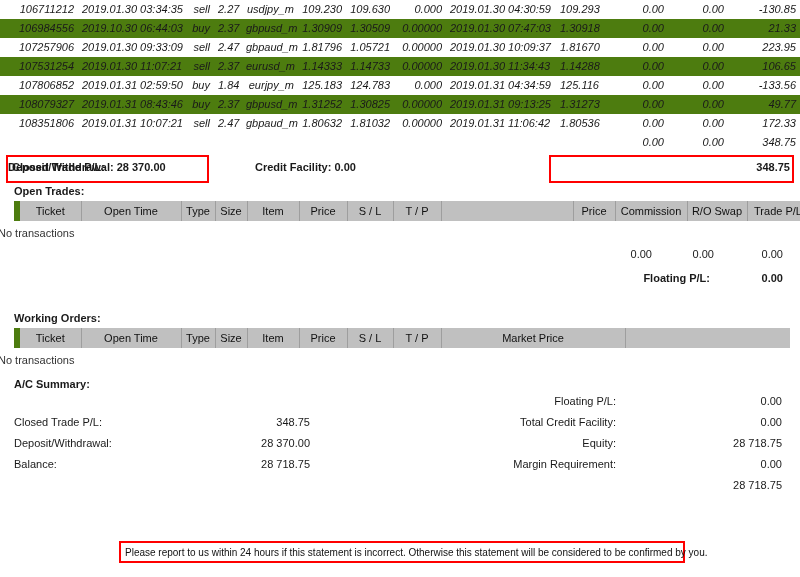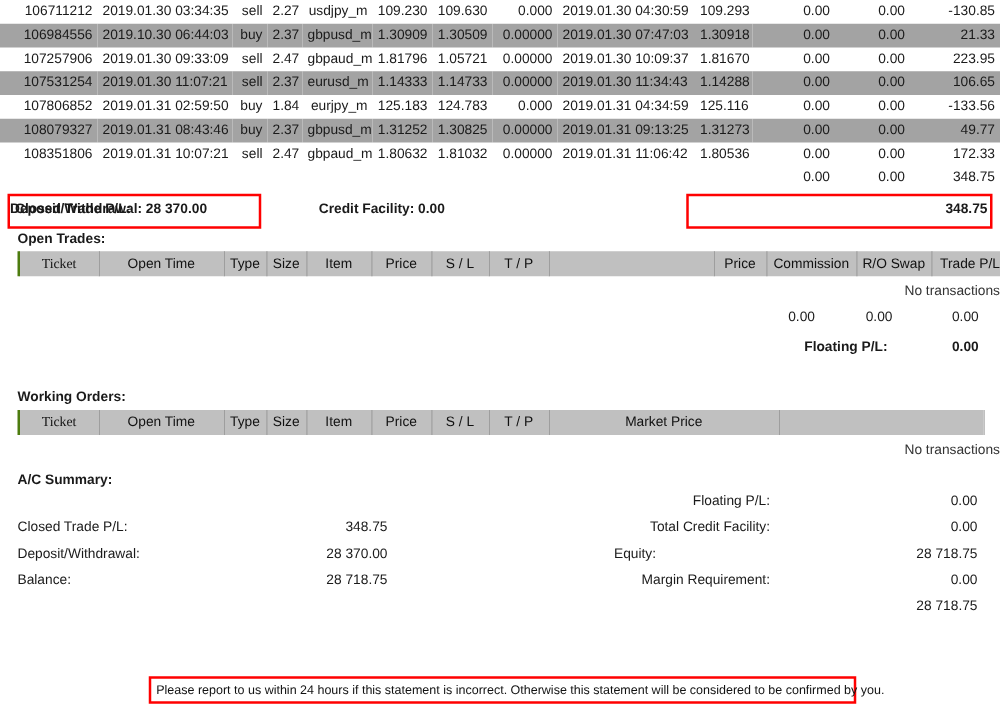--- a/index.html
+++ b/index.html
@@ -8,23 +8,23 @@
     background:#ffffff;
     font-family:"Liberation Sans", sans-serif;
     font-size:11px;
     color:#1a1a1a;
     overflow:hidden;
     position:relative;
   }
   .page{position:relative;width:800px;height:577px;}
 
   
-  table.grid{border-collapse:collapse;width:800px;table-layout:fixed;}
+  table.grid{border-collapse:collapse;width:800px;table-layout:fixed;font-style:italic;}
   table.grid td{padding:2px 4px;white-space:nowrap;font-size:11px;line-height:15px;}
-  tr.alt td{background:#a3a3a3;}
+  tr.alt td{background:#4d7c0f;}
   .r{text-align:right;}
   .l{text-align:left;}
 
   
   col.c-ticket{width:78px;}
   col.c-otime{width:108px;}
   col.c-type{width:28px;}
   col.c-size{width:28px;}
   col.c-item{width:56px;}
   col.c-price{width:48px;}
@@ -63,24 +63,24 @@
     border-left:1px solid #ffffff;
     border-right:1px solid #9e9e9e;
     font-weight:normal;
     font-size:11px;
     padding:3px 3px;
     text-align:center;
     color:#111;
     line-height:14px;
     white-space:nowrap;
   }
-  table.hdr th:first-child{border-left:2px solid #4d7c0f;font-family:Liberation Serif, serif;}
+  table.hdr th:first-child{border-left:6px solid #4d7c0f;}
   table.hdr th:last-child{border-right:1px solid #c0c0c0;}
 
-  .noTx{text-align:right;font-size:11px;color:#333;padding:6px 0 2px 0;width:800px;}
+  .noTx{text-align:left;font-size:11px;color:#333;padding:6px 0 2px 0;width:800px;}
   .noTx span{display:inline-block;margin-left:-2px;}
 
   
   .ot-tot{position:relative;height:18px;margin-top:7px;}
   .ot-num{position:absolute;font-size:11px;text-align:right;}
   .fl-row{position:relative;height:18px;margin-top:6px;}
   .fl-lbl{position:absolute;right:90px;font-weight:bold;font-size:11px;}
   .fl-val{position:absolute;right:17px;font-weight:bold;font-size:11px;}
 
   
@@ -330,21 +330,21 @@
     <div class="acs-l-val" style="top:21px;">348.75</div>
     <div class="acs-l-lbl" style="top:42px;">Deposit/Withdrawal:</div>
     <div class="acs-l-val" style="top:42px;">28 370.00</div>
     <div class="acs-l-lbl" style="top:63px;">Balance:</div>
     <div class="acs-l-val" style="top:63px;">28 718.75</div>
 
     <div class="acs-r-lbl" style="top:0px;">Floating P/L:</div>
     <div class="acs-r-val" style="top:0px;">0.00</div>
     <div class="acs-r-lbl" style="top:21px;">Total Credit Facility:</div>
     <div class="acs-r-val" style="top:21px;">0.00</div>
-    <div class="acs-r-lbl" style="top:42px;text-align:center;">Equity:</div>
+    <div class="acs-r-lbl" style="top:42px;">Equity:</div>
     <div class="acs-r-val" style="top:42px;">28 718.75</div>
     <div class="acs-r-lbl" style="top:63px;">Margin Requirement:</div>
     <div class="acs-r-val" style="top:63px;">0.00</div>
     <div class="acs-r-val" style="top:84px;">28 718.75</div>
   </div>
 
   <div class="notice-box">
     <div class="notice-txt">Please report to us within 24 hours if this statement is incorrect. Otherwise this statement will be considered to be confirmed by you.</div>
   </div>
 

